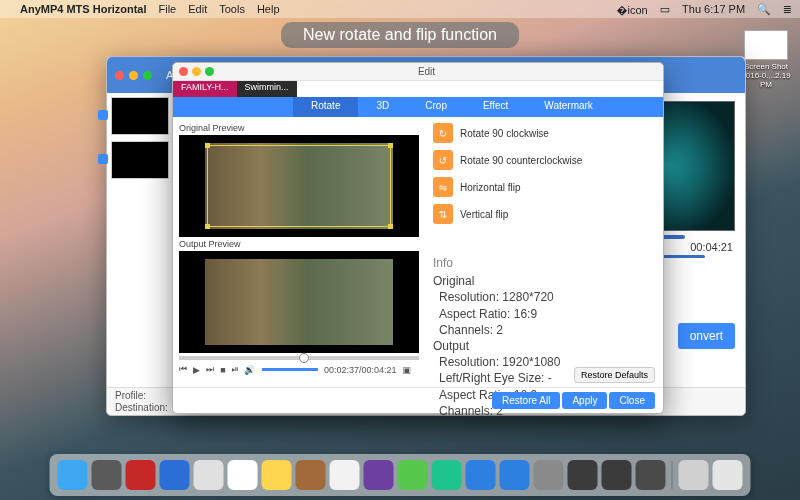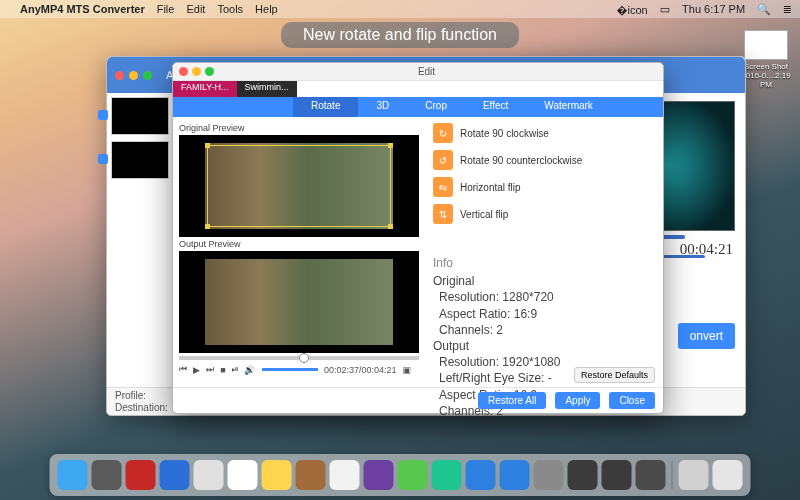--- a/index.html
+++ b/index.html
@@ -22,21 +22,21 @@
 .win-back .toolbar { height:36px; background:#4a84d6; display:flex; align-items:center; padding:0 8px; color:#fff; font-size:11px; gap:6px; border-radius:5px 5px 0 0;}
 .win-back .traffic { display:flex; gap:5px; margin-right:8px;}
 .tdot{width:9px;height:9px;border-radius:50%;}
 .td-r{background:#ff5f57;} .td-y{background:#ffbd2e;} .td-g{background:#28c940;}
 .win-back .body{position:absolute;top:36px;left:0;right:0;bottom:28px;display:flex;}
 .win-back .side{width:70px;background:#fff;border-right:1px solid #ddd;padding:4px;}
 .thumbslot{width:58px;height:38px;border:1px solid #ccc;margin-bottom:6px;position:relative;background:#000;}
 .thumbslot .chk{position:absolute;left:-14px;top:12px;width:10px;height:10px;background:#3b8bff;border-radius:2px;}
 .win-back .mainp{flex:1;background:#fff;position:relative;}
 .mainp .preview{position:absolute;top:8px;right:10px;width:180px;height:130px;background:radial-gradient(circle at 60% 50%,#1fa0a5 0%,#052428 60%);border:1px solid #666;}
-.mainp .ptime{position:absolute;top:148px;right:12px;font-size:15px;color:#333;font-family:Liberation Serif, serif;}
+.mainp .ptime{position:absolute;top:148px;right:12px;font-size:11px;color:#333;}
 .mainp .pprog{position:absolute;top:142px;right:60px;width:120px;height:4px;background:#3b6fc7;border-radius:2px;}
 .mainp .vol{position:absolute;top:162px;right:40px;width:70px;height:3px;background:#3b6fc7;border-radius:2px;}
 .convertbtn{position:absolute;right:10px;bottom:38px;background:#3b8bff;color:#fff;font-size:12px;padding:6px 12px;border-radius:3px;}
 .win-back .footer{position:absolute;left:0;right:0;bottom:0;height:28px;border-top:1px solid #ddd;font-size:10px;color:#555;display:flex;flex-direction:column;justify-content:center;padding-left:8px;gap:1px;}
 
 
 .dlg{position:absolute;top:62px;left:172px;width:492px;height:352px;background:#fff;border:1px solid #b4b4b4;border-radius:5px;box-shadow:0 10px 30px rgba(0,0,0,.45);}
 .dlg .titlebar{height:18px;display:flex;align-items:center;font-size:10px;color:#555;border-bottom:1px solid #e3e3e3;border-radius:5px 5px 0 0;background:#f3f3f3;}
 .dlg .titlebar .traffic{display:flex;gap:4px;padding:0 6px;}
 .dlg .titlebar .ttl{flex:1;text-align:center;margin-left:-30px;}
@@ -56,35 +56,35 @@
 .vprog{width:240px;height:4px;background:#ccc;margin-top:3px;position:relative;}
 .vprog .dot{position:absolute;top:-3px;left:50%;width:10px;height:10px;background:#fff;border:1px solid #888;border-radius:50%;}
 .tctrls{display:flex;gap:6px;align-items:center;font-size:9px;color:#555;margin-top:4px;}
 .tctrls .bar{width:56px;height:3px;background:#3b8bff;}
 .rcol{flex:1;padding:6px 8px 4px 10px;}
 .ropt{display:flex;align-items:center;gap:7px;font-size:10px;color:#333;margin-bottom:7px;}
 .ricon{width:20px;height:20px;background:#ff9a3d;border-radius:3px;display:flex;align-items:center;justify-content:center;color:#fff;font-size:10px;}
 .info{font-size:12px;color:#444;line-height:1.35;margin-top:31px;}
 .info .hdr{color:#888;margin-bottom:2px;}
 .restore{position:absolute;right:8px;bottom:4px;font-size:9px;background:#f2f2f2;border:1px solid #ccc;padding:2px 6px;border-radius:3px;}
-.dlg .btnrow{position:absolute;left:0;right:0;bottom:0;height:26px;display:flex;justify-content:flex-end;align-items:center;gap:9px;padding-right:8px;border-top:1px solid #e5e5e5;}
+.dlg .btnrow{position:absolute;left:0;right:0;bottom:0;height:26px;display:flex;justify-content:flex-end;align-items:center;gap:2px;padding-right:8px;border-top:1px solid #e5e5e5;}
 .bluebtn{background:#3b8bff;color:#fff;font-size:10px;padding:3px 10px;border-radius:3px;cursor:pointer;}
 
 
 .dock{position:absolute;bottom:4px;left:50%;transform:translateX(-50%);height:42px;background:rgba(230,230,230,.55);border-radius:8px;display:flex;align-items:center;padding:0 8px;gap:4px;box-shadow:0 2px 8px rgba(0,0,0,.3);}
 .dicon{width:30px;height:30px;border-radius:6px;}
 .dsep{width:1px;height:28px;background:rgba(0,0,0,.25);margin:0 2px;}
 </style>
 </head>
 <body>
 
 <div class="menubar">
   <div class="left">
     <span class="apple"></span>
-    <b>AnyMP4 MTS Converter</b>
+    <b>AnyMP4 MTS Horizontal</b>
     <span>File</span>
     <span>Edit</span>
     <span>Tools</span>
     <span>Help</span>
   </div>
   <div class="right">
     <span>�icon</span>
     <span>▭</span>
     <span>Thu 6:17 PM</span>
     <span>🔍</span>

